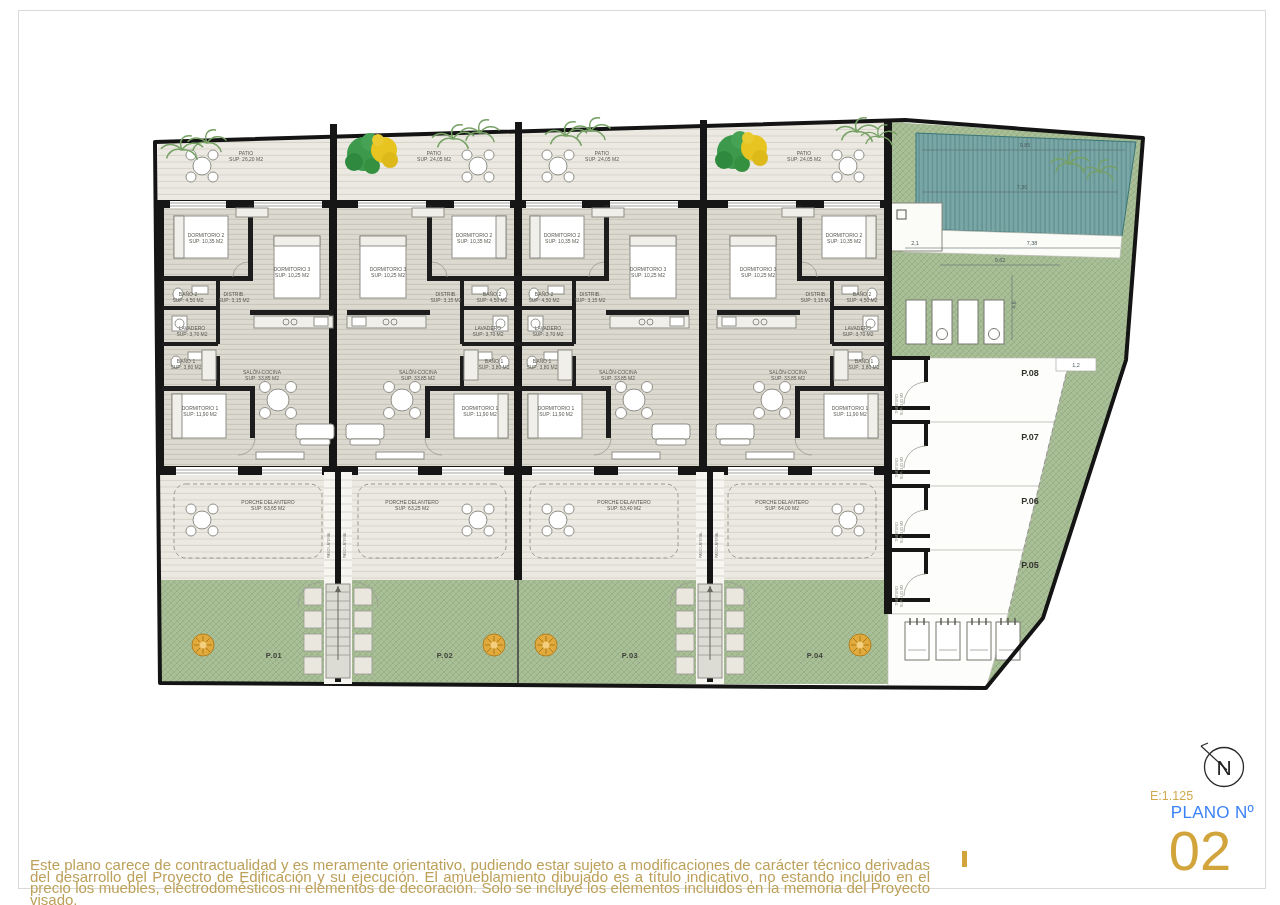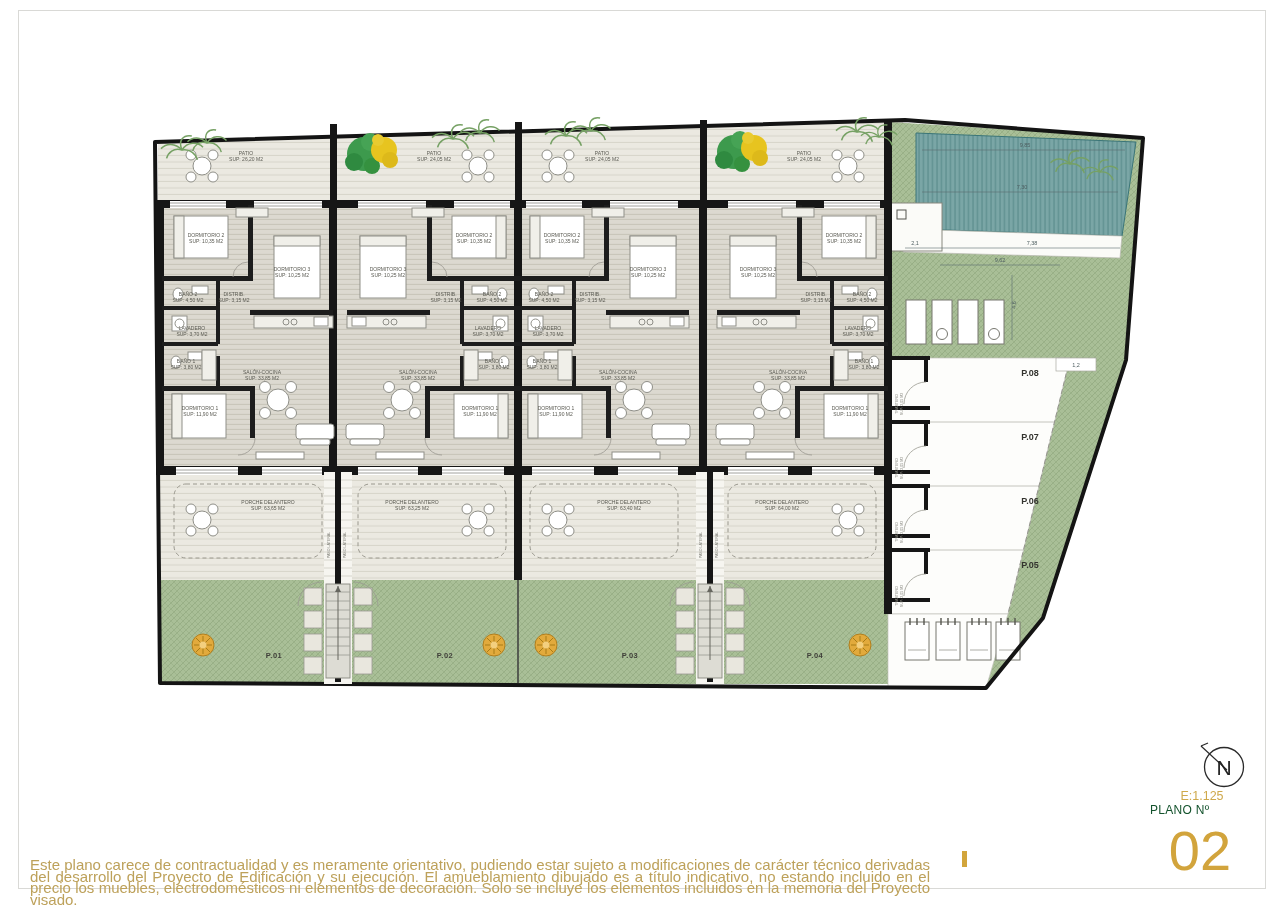--- a/index.html
+++ b/index.html
@@ -6,22 +6,22 @@
   body{width:1280px;height:905px;background:#ffffff;font-family:"Liberation Sans",sans-serif;position:relative;overflow:hidden}
   .frame{position:absolute;left:18px;top:10px;width:1246px;height:877px;border:1px solid #d9d9d6;pointer-events:none}
   svg text{font-family:"Liberation Sans",sans-serif}
   .lbl{font-size:5px;fill:#5a5a52;text-anchor:middle}
   .plot{font-size:7.5px;font-weight:bold;fill:#40403a;text-anchor:middle;letter-spacing:.5px}
   .pk{font-size:9px;font-weight:bold;fill:#34342f;text-anchor:middle}
   .dim{font-size:5.5px;fill:#4e5e60;text-anchor:middle}
   .vsm{font-size:3.6px;fill:#82827a;text-anchor:middle}
   .disclaimer{position:absolute;left:30px;top:859px;width:900px;font-size:15px;line-height:11.5px;color:#bda15a;text-align:justify}
   .gold-tick{position:absolute;left:962px;top:851px;width:5px;height:16px;background:#d2a53c}
-  .tb-scale{position:absolute;left:1150px;top:789px;width:104px;font-size:12.5px;color:#cfa94c;text-align:center}
-  .tb-plano{position:absolute;left:1150px;top:803px;width:104px;font-size:12px;color:#14532d;letter-spacing:.3px;text-align:left}
+  .tb-scale{position:absolute;left:1150px;top:789px;width:104px;font-size:12.5px;color:#cfa94c;}
+  .tb-plano{position:absolute;left:1150px;top:803px;width:104px;font-size:17px;color:#3b82f6;letter-spacing:.3px;text-align:right}
   .tb-num{position:absolute;left:1144px;top:820px;width:112px;font-size:56px;line-height:62px;color:#d2a43c;text-align:center}
   .compass{position:absolute;left:1196px;top:735px}
 </style>
 </head>
 <body>
 
 
 
 <div class="frame"></div>
 

